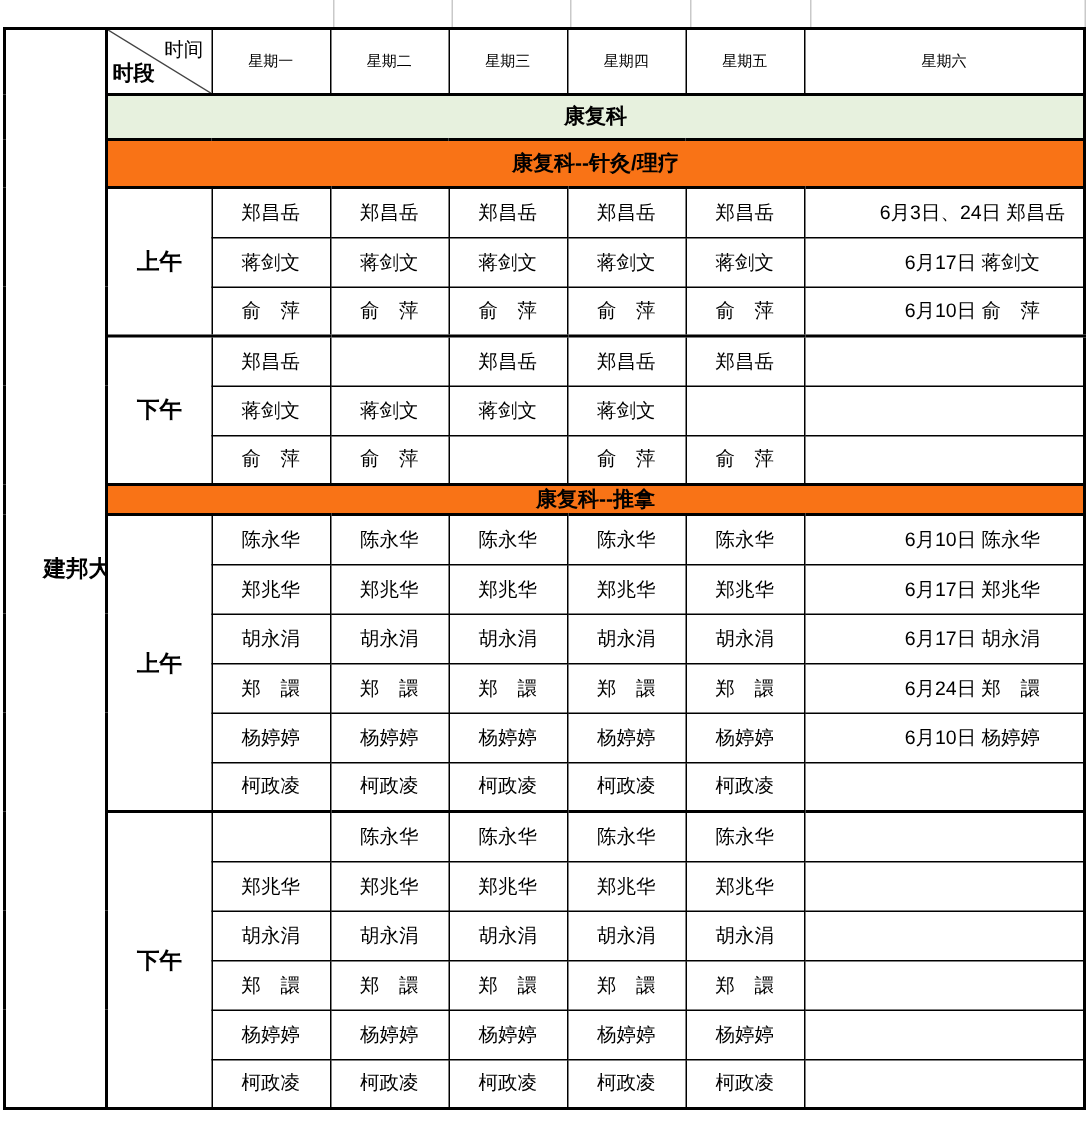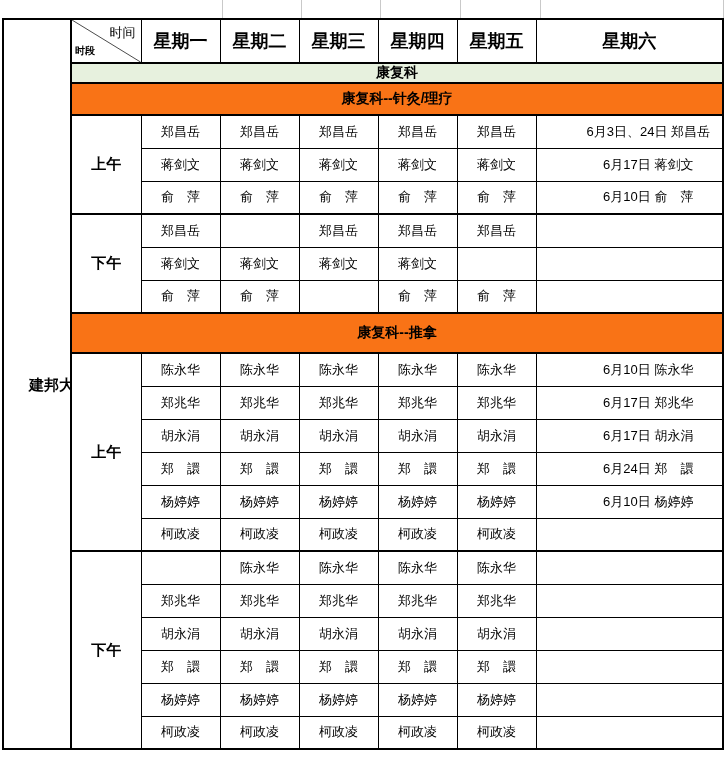--- a/index.html
+++ b/index.html
@@ -11,22 +11,22 @@
     border:2px solid #000;}
   td{border:1px solid #000;padding:0;text-align:center;vertical-align:middle;
      font-size:13px;overflow:hidden;white-space:nowrap;}
   .building-cell{background:#fff;border-right:2px solid #000;}
   .vert{width:16px;margin:0 auto;font-weight:bold;font-size:15px;line-height:23px;
         word-break:break-all;text-align:center;}
   .corner-cell{position:relative;}
   .corner-cell svg.diag{position:absolute;left:0;top:0;width:100%;height:100%;}
   .corner-cell svg.diag line{stroke:#444;stroke-width:1;}
   .c-top{position:absolute;top:4px;right:5px;font-weight:normal;font-size:13px;}
-  .c-bot{position:absolute;bottom:4px;left:3px;font-weight:bold;font-size:10px;}
-  .day-header{font-weight:bold;font-size:18px;}
+  .c-bot{position:absolute;bottom:4px;left:3px;font-weight:bold;font-size:14px;}
+  .day-header{font-weight:normal;font-size:10px;}
   .dept-row td{border-top:2px solid #000;}
   .dept-cell{background:#e7f1de;font-weight:bold;font-size:14px;}
   tr.sec-top td,.section-title{border-top:2px solid #000;}
   .section-title{font-weight:bold;font-size:14px;background:#f97316;}
   tr.block-top td{border-top:2px solid #000;}
   .period-cell{font-weight:bold;font-size:15px;}
   .data-cell{font-size:13px;}
   .sat-cell{font-size:13px;padding-left:38px;}
 </style>
 </head>
@@ -64,21 +64,21 @@
             <span class="c-top">时间</span>
             <span class="c-bot">时段</span>
           </td>
           <td class="day-header">星期一</td>
           <td class="day-header">星期二</td>
           <td class="day-header">星期三</td>
           <td class="day-header">星期四</td>
           <td class="day-header">星期五</td>
           <td class="day-header">星期六</td>
         </tr>
-        <tr class="dept-row" style="height:20px">
+        <tr class="dept-row" style="height:30px">
           <td colspan="7" class="dept-cell">康复科</td>
         </tr>
         <tr class="sec-top" style="height:32px">
           <td colspan="7" class="section-title">康复科--针灸/理疗</td>
         </tr>
         <tr style="height:33px" class="block-top">
           <td class="period-cell" rowspan="3">上午</td>
           <td class="data-cell">郑昌岳</td>
           <td class="data-cell">郑昌岳</td>
           <td class="data-cell">郑昌岳</td>
@@ -120,21 +120,21 @@
           <td class="data-cell sat-cell"></td>
         </tr>
         <tr style="height:33px">
           <td class="data-cell">俞　萍</td>
           <td class="data-cell">俞　萍</td>
           <td class="data-cell"></td>
           <td class="data-cell">俞　萍</td>
           <td class="data-cell">俞　萍</td>
           <td class="data-cell sat-cell"></td>
         </tr>
-        <tr class="sec-top" style="height:40px">
+        <tr class="sec-top" style="height:20px">
           <td colspan="7" class="section-title">康复科--推拿</td>
         </tr>
         <tr style="height:33px" class="block-top">
           <td class="period-cell" rowspan="6">上午</td>
           <td class="data-cell">陈永华</td>
           <td class="data-cell">陈永华</td>
           <td class="data-cell">陈永华</td>
           <td class="data-cell">陈永华</td>
           <td class="data-cell">陈永华</td>
           <td class="data-cell sat-cell">6月10日 陈永华</td>

